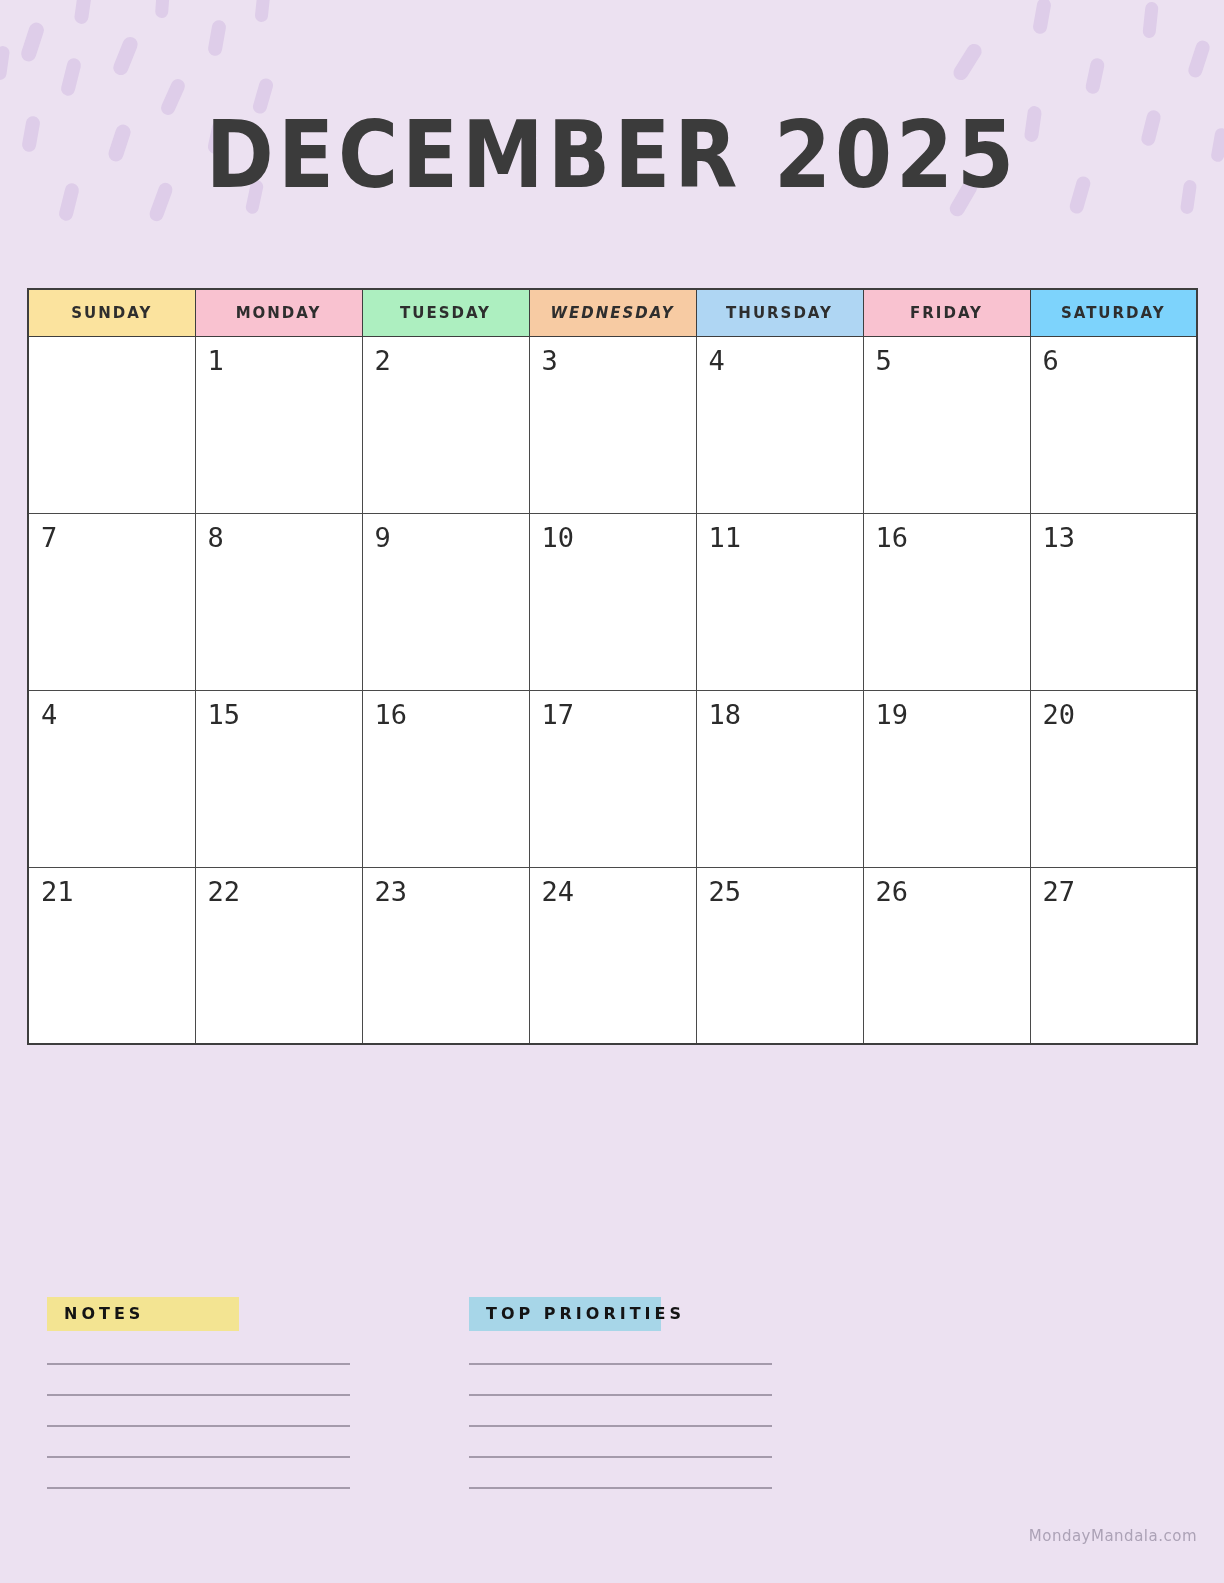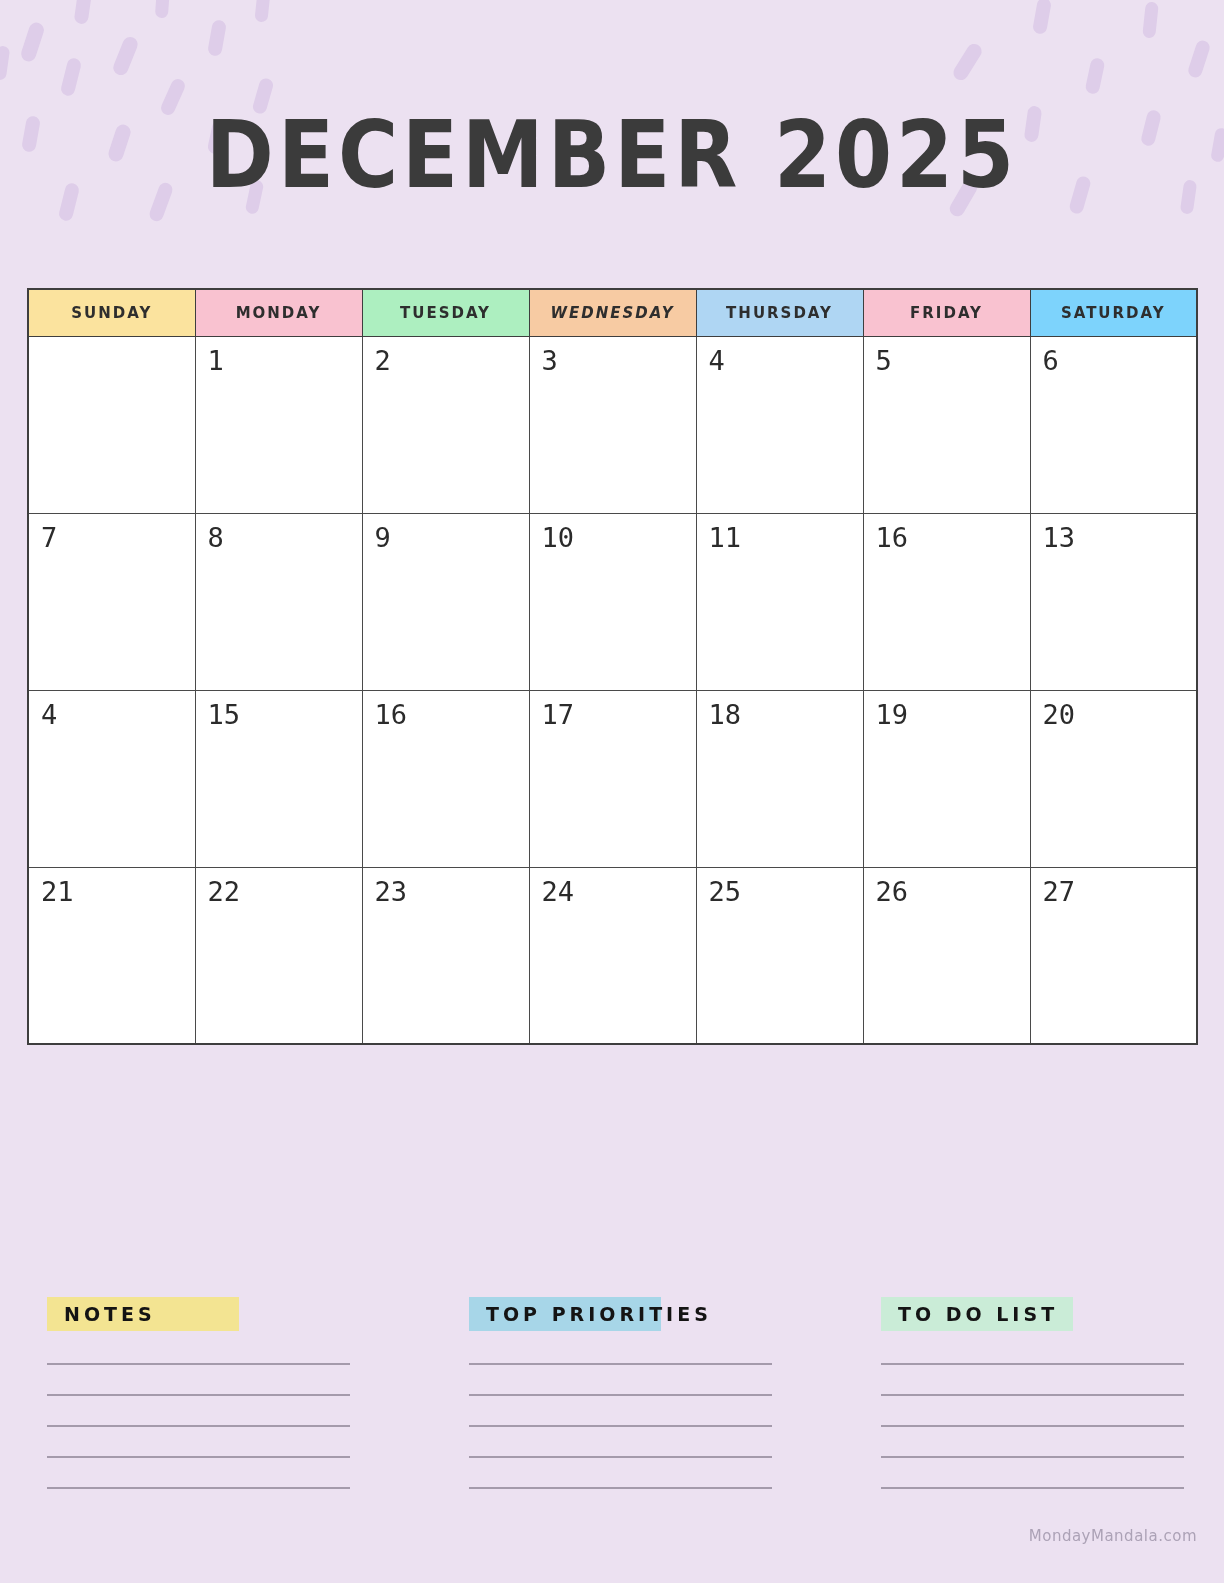--- a/index.html
+++ b/index.html
@@ -67,21 +67,21 @@
     top:1297px;
     width:303px;
   }
   .section-notes { left:47px; }
   .section-priorities { left:469px; }
   .section-todo { left:881px; }
   .highlight {
     width:192px; height:34px;
     line-height:34px;
     padding-left:17px;
-    font-size:19px;
+    font-size:16px;
     font-weight:bold;
     letter-spacing:4px;
     color:#141414;
     white-space:nowrap;
   }
   .line {
     height:2px;
     background:#A49AAB;
     margin-top:29px;
   }
@@ -195,24 +195,16 @@
 
   <div class="section section-priorities">
     <div class="highlight" style="background-color: rgb(167, 214, 232);">TOP PRIORITIES</div>
     <div class="line first"></div>
     <div class="line"></div>
     <div class="line"></div>
     <div class="line"></div>
     <div class="line"></div>
   </div>
 
-  <div class="section section-todo">
-    <div class="highlight" style="background-color: rgb(202, 236, 215);">TO DO LIST</div>
-    <div class="line first"></div>
-    <div class="line"></div>
-    <div class="line"></div>
-    <div class="line"></div>
-    <div class="line"></div>
-  </div>
 
   <div class="watermark">MondayMandala.com</div>
 
 </div>
 
 </body></html>

